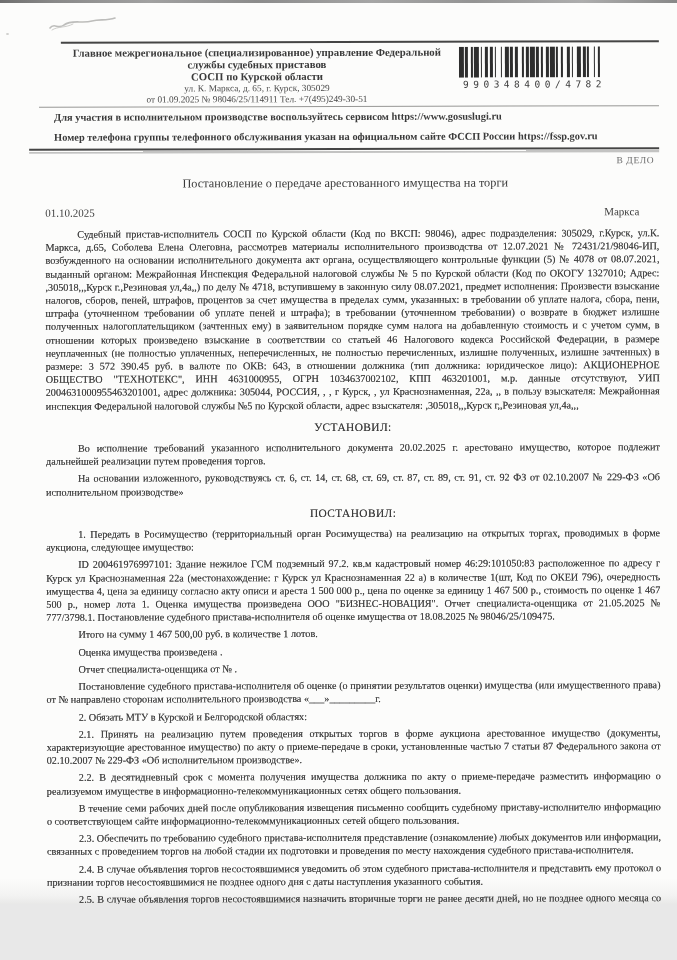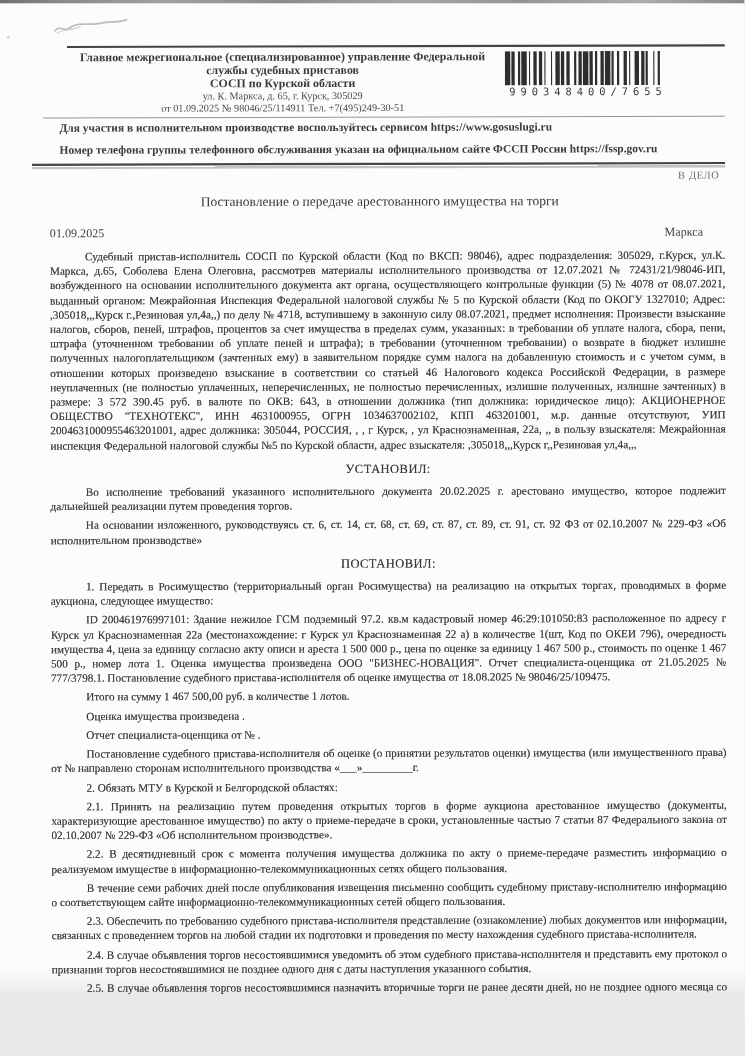--- a/index.html
+++ b/index.html
@@ -82,37 +82,37 @@
     <div class="letterhead">
       <div class="lh-left">
         <div class="org-line">Главное межрегиональное (специализированное) управление Федеральной</div>
         <div class="org-line">службы судебных приставов</div>
         <div class="org-line">СОСП по Курской области</div>
         <div class="addr-line">ул. К. Маркса, д. 65, г. Курск, 305029</div>
         <div class="addr-line">от 01.09.2025 № 98046/25/114911 Тел. +7(495)249-30-51</div>
       </div>
       <div class="barcode-wrap">
         <div class="barcode"><i style="width:4.65px;background:#2e2e2e;"></i><i style="width:1.55px;"></i><i style="width:3.1px;background:#2e2e2e;"></i><i style="width:3.1px;"></i><i style="width:1.55px;background:#2e2e2e;"></i><i style="width:1.55px;"></i><i style="width:4.65px;background:#2e2e2e;"></i><i style="width:1.55px;"></i><i style="width:1.55px;background:#2e2e2e;"></i><i style="width:3.1px;"></i><i style="width:3.1px;background:#2e2e2e;"></i><i style="width:1.55px;"></i><i style="width:3.1px;background:#2e2e2e;"></i><i style="width:1.55px;"></i><i style="width:1.55px;background:#2e2e2e;"></i><i style="width:4.65px;"></i><i style="width:1.55px;background:#2e2e2e;"></i><i style="width:3.1px;"></i><i style="width:3.1px;background:#2e2e2e;"></i><i style="width:1.55px;"></i><i style="width:3.1px;background:#2e2e2e;"></i><i style="width:1.55px;"></i><i style="width:3.1px;background:#2e2e2e;"></i><i style="width:4.65px;"></i><i style="width:1.55px;background:#2e2e2e;"></i><i style="width:1.55px;"></i><i style="width:3.1px;background:#2e2e2e;"></i><i style="width:1.55px;"></i><i style="width:4.65px;background:#2e2e2e;"></i><i style="width:1.55px;"></i><i style="width:3.1px;background:#2e2e2e;"></i><i style="width:1.55px;"></i><i style="width:1.55px;background:#2e2e2e;"></i><i style="width:3.1px;"></i><i style="width:3.1px;background:#2e2e2e;"></i><i style="width:1.55px;"></i><i style="width:4.65px;background:#2e2e2e;"></i><i style="width:1.55px;"></i><i style="width:1.55px;background:#2e2e2e;"></i><i style="width:3.1px;"></i><i style="width:1.55px;background:#2e2e2e;"></i><i style="width:4.65px;"></i><i style="width:3.1px;background:#2e2e2e;"></i><i style="width:1.55px;"></i><i style="width:1.55px;background:#2e2e2e;"></i><i style="width:3.1px;"></i><i style="width:4.65px;background:#2e2e2e;"></i><i style="width:1.55px;"></i><i style="width:3.1px;background:#2e2e2e;"></i><i style="width:1.55px;"></i><i style="width:1.55px;background:#2e2e2e;"></i><i style="width:4.65px;"></i><i style="width:1.55px;background:#2e2e2e;"></i><i style="width:3.1px;"></i><i style="width:1.55px;background:#2e2e2e;"></i><i style="width:1.55px;"></i></div>
-        <div class="barcode-digits">990348400/7655</div>
+        <div class="barcode-digits">990348400/4782</div>
       </div>
     </div>
 
     <div class="rule-thin"></div>
 
     <div class="service-line">Для участия в исполнительном производстве воспользуйтесь сервисом https://www.gosuslugi.ru</div>
     <div class="service-line">Номер телефона группы телефонного обслуживания указан на официальном сайте ФССП России https://fssp.gov.ru</div>
 
     <div class="rule-thick"></div>
 
     <div class="case-mark">В ДЕЛО</div>
 
     <div class="title">Постановление о передаче арестованного имущества на торги</div>
 
     <div class="dateline">
-      <span>01.09.2025</span>
+      <span>01.10.2025</span>
       <span>Маркса</span>
     </div>
 
     <div class="body">
       <p>Судебный пристав-исполнитель СОСП по Курской области (Код по ВКСП: 98046), адрес подразделения: 305029, г.Курск, ул.К. Маркса, д.65, Соболева Елена Олеговна, рассмотрев материалы исполнительного производства от 12.07.2021 № 72431/21/98046-ИП, возбужденного на основании исполнительного документа акт органа, осуществляющего контрольные функции (5) № 4078 от 08.07.2021, выданный органом: Межрайонная Инспекция Федеральной налоговой службы № 5 по Курской области (Код по ОКОГУ 1327010; Адрес: ,305018,,,Курск г.,Резиновая ул,4а,,) по делу № 4718, вступившему в законную силу 08.07.2021, предмет исполнения: Произвести взыскание налогов, сборов, пеней, штрафов, процентов за счет имущества в пределах сумм, указанных: в требовании об уплате налога, сбора, пени, штрафа (уточненном требовании об уплате пеней и штрафа); в требовании (уточненном требовании) о возврате в бюджет излишне полученных налогоплательщиком (зачтенных ему) в заявительном порядке сумм налога на добавленную стоимость и с учетом сумм, в отношении которых произведено взыскание в соответствии со статьей 46 Налогового кодекса Российской Федерации, в размере неуплаченных (не полностью уплаченных, неперечисленных, не полностью перечисленных, излишне полученных, излишне зачтенных) в размере: 3 572 390.45 руб. в валюте по ОКВ: 643, в отношении должника (тип должника: юридическое лицо): АКЦИОНЕРНОЕ ОБЩЕСТВО "ТЕХНОТЕКС", ИНН 4631000955, ОГРН 1034637002102, КПП 463201001, м.р. данные отсутствуют, УИП 2004631000955463201001, адрес должника: 305044, РОССИЯ, , , г Курск, , ул Краснознаменная, 22а, ,, в пользу взыскателя: Межрайонная инспекция Федеральной налоговой службы №5 по Курской области, адрес взыскателя: ,305018,,,Курск г,,Резиновая ул,4а,,,</p>
 
       <div class="sec-heading">УСТАНОВИЛ:</div>
       <p>Во исполнение требований указанного исполнительного документа 20.02.2025 г. арестовано имущество, которое подлежит дальнейшей реализации путем проведения торгов.</p>
       <p>На основании изложенного, руководствуясь ст. 6, ст. 14, ст. 68, ст. 69, ст. 87, ст. 89, ст. 91, ст. 92 ФЗ от 02.10.2007 № 229-ФЗ «Об исполнительном производстве»</p>
 

